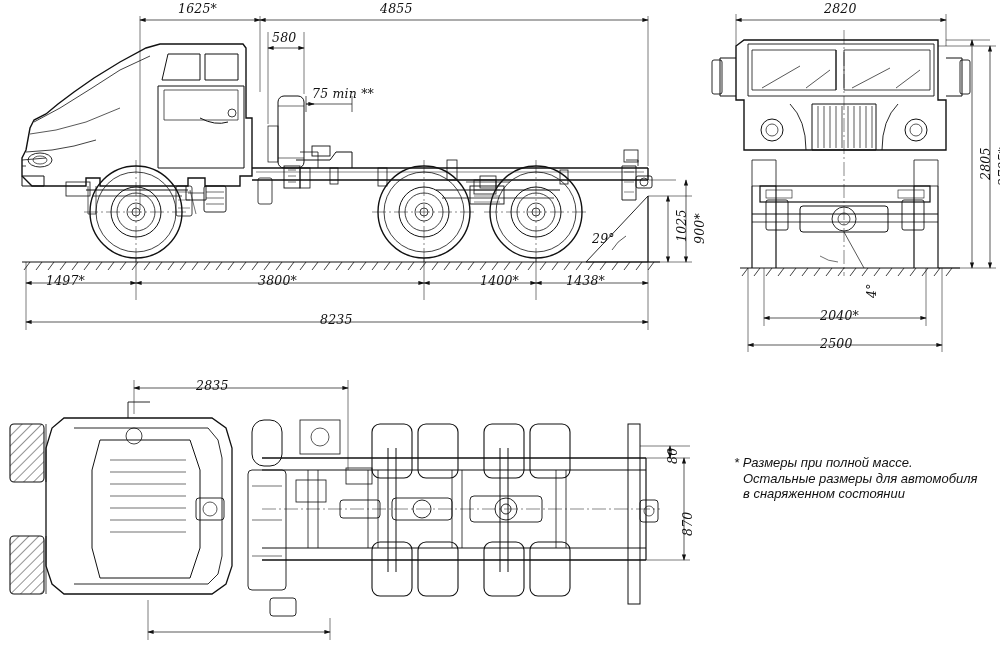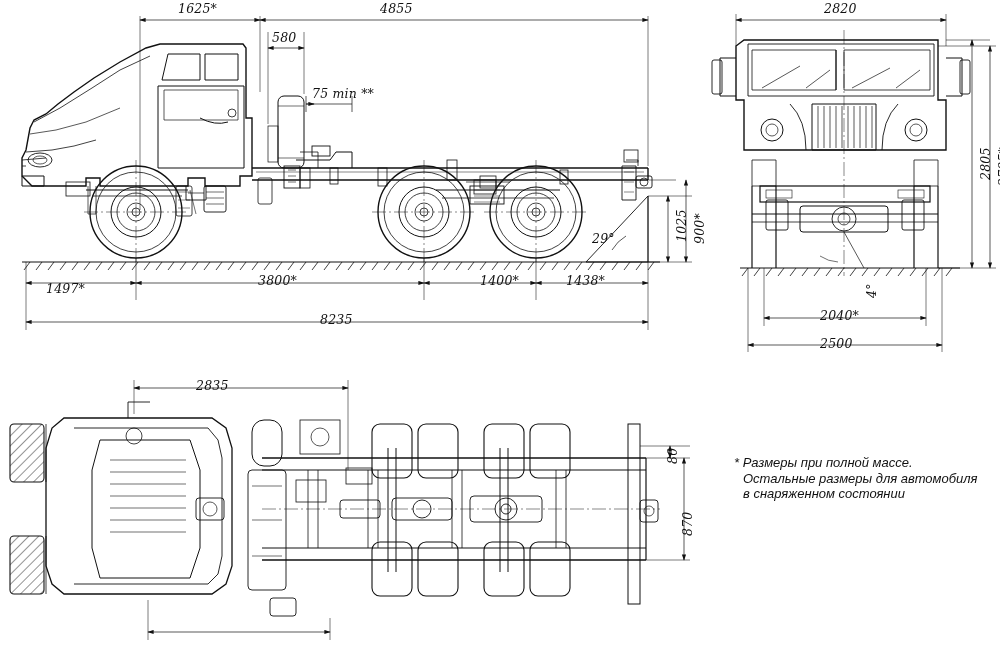--- a/index.html
+++ b/index.html
@@ -437,21 +437,21 @@
       <line x1="148" y1="632" x2="330" y2="632" stroke-width="0.7" marker-start="url(#arS)" marker-end="url(#ar)"></line>
     </g>
 
   </g>
 </svg>
 
 <div class="dim" style="left:178px;top:1px;">1625*</div>
 <div class="dim" style="left:380px;top:1px;">4855</div>
 <div class="dim" style="left:272px;top:30px;">580</div>
 <div class="dim" style="left:312px;top:86px;">75 min **</div>
-<div class="dim" style="left:46px;top:281px;">1497*</div>
+<div class="dim" style="left:46px;top:273px;">1497*</div>
 <div class="dim" style="left:258px;top:273px;">3800*</div>
 <div class="dim" style="left:456px;top:273px;margin-left:24px;">1400*</div>
 <div class="dim" style="left:566px;top:273px;">1438*</div>
 <div class="dim" style="left:320px;top:312px;">8235</div>
 <div class="dim vert" style="left:674px;top:242px;transform:rotate(-90deg);">1025</div>
 <div class="dim vert" style="left:692px;top:244px;transform:rotate(-90deg);">900*</div>
 <div class="dim" style="left:592px;top:231px;">29°</div>
 
 <div class="dim" style="left:824px;top:1px;">2820</div>
 <div class="dim vert" style="left:978px;top:180px;transform:rotate(-90deg);">2805</div>

